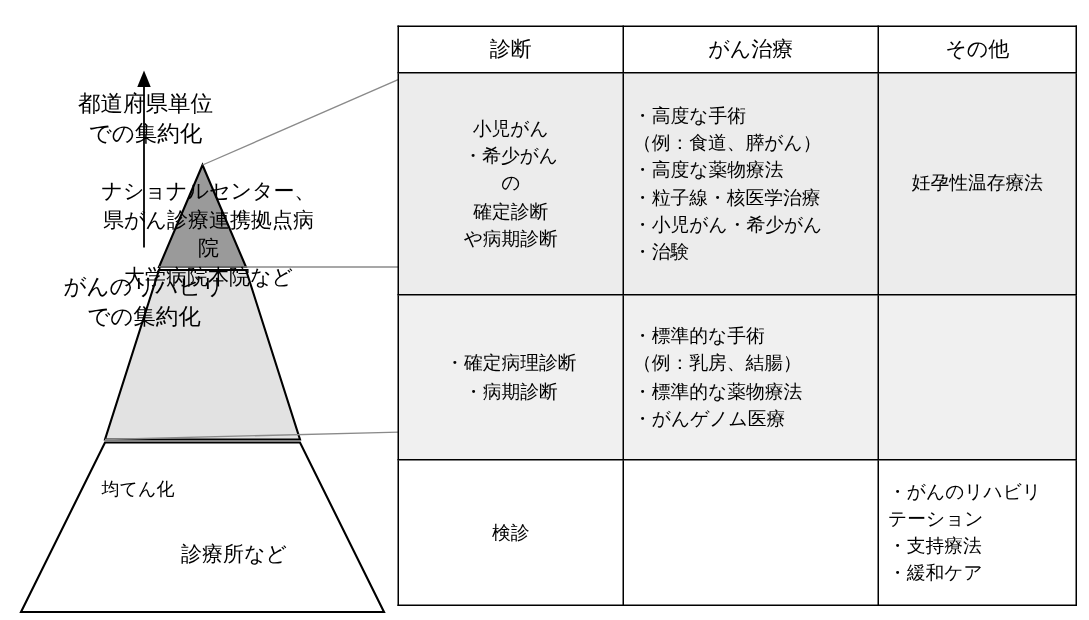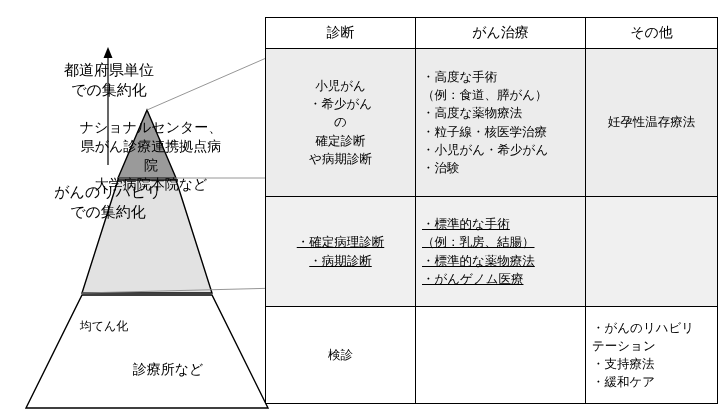--- a/index.html
+++ b/index.html
@@ -15,21 +15,21 @@
     position: relative;
     width: 726px;
     height: 413px;
     overflow: hidden;
     background: #ffffff;
   }
 
   
   #pyramid-area {
     position: absolute;
-    left: 16px;
+    left: 4px;
     top: 0;
     width: 262px;
     height: 375px;
   }
   #pyramid-svg {
     position: absolute;
     left: 0;
     top: 0;
   }
 
@@ -116,21 +116,21 @@
     vertical-align: middle;
   }
   td.center {
     text-align: center;
     margin-top: 39px;
   }
   td.left {
     text-align: left;
   }
   .row-1 td { background: #ececec; }
-  .row-2 td { background: #f0f0f0; text-decoration: underline; }
+  .row-2 td { background: #f0f0f0; }
   .row-3 td { background: #ffffff; }
 
   col.c1 { width: 150px; }
   col.c2 { width: 170px; }
   col.c3 { width: 132px; }
 
   .row-1 { height: 148px; }
   .row-2 { height: 110px; }
   .row-3 { height: 97px; }
 </style>

